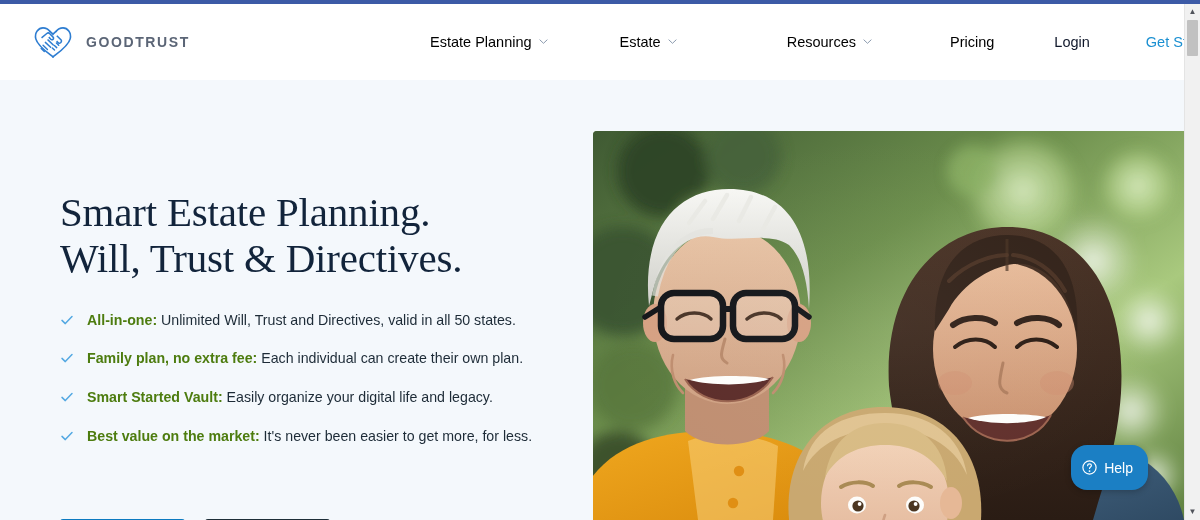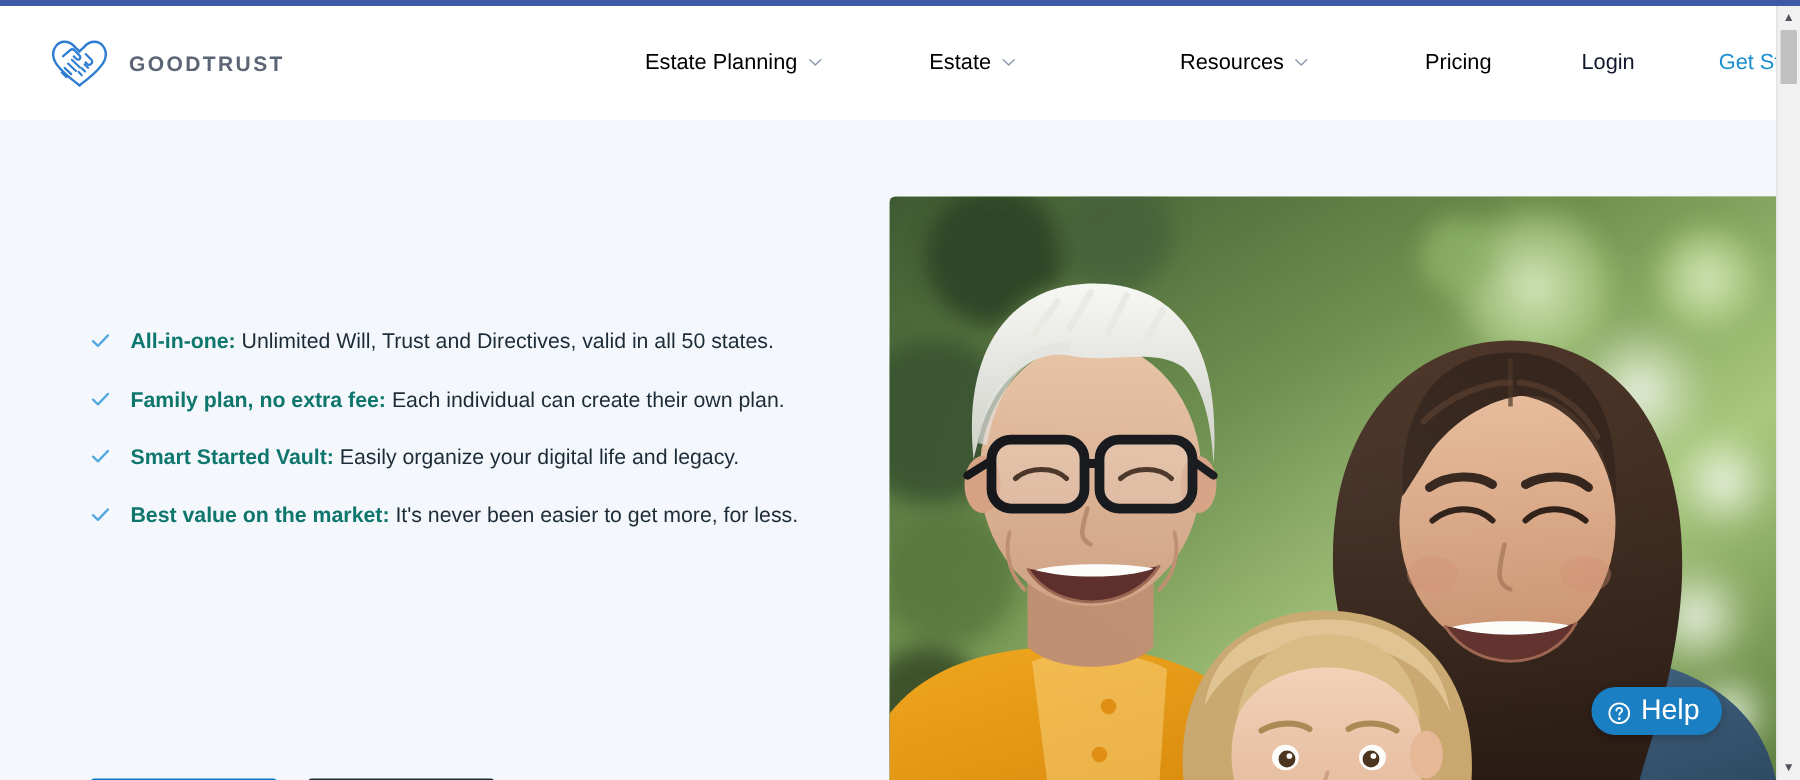--- a/index.html
+++ b/index.html
@@ -87,21 +87,21 @@
 
   ul.benefits { list-style:none; margin-top:28px; }
   ul.benefits li {
     position:relative; padding-left:27px; margin-bottom:17px;
     font-size:14.2px; line-height:1.52; color:#1d2b37;
   }
   ul.benefits li .check {
     position:absolute; left:0; top:2px; width:14px; height:14px;
     color:#53a8e2;
   }
-  ul.benefits li b { font-weight:700; color:#0f766e; }
+  ul.benefits li b { font-weight:700; color:#4d7c0f; }
 
   .hero-buttons {
     position:absolute; left:60px; top:439px;
     display:flex; gap:20px;
   }
   .btn {
     width:125px; height:44px; border:none; border-radius:3px;
     font-size:13.5px; font-weight:600; color:#ffffff;
     cursor:pointer; font-family:"Liberation Sans", sans-serif;
   }
@@ -113,24 +113,24 @@
     position:absolute; left:593px; top:51px;
     width:591px; height:389px;
     border-radius:4px 0 0 0; overflow:hidden;
     background:#6d8a4e;
   }
   .hero-photo svg { display:block; width:100%; height:100%; }
 
   
   .help-widget {
     position:absolute; right:36px; bottom:30px;
-    height:32px; padding:0 15px 0 11px;
+    height:45px; padding:0 15px 0 11px;
     background:#1b7fc4; border-radius:16px;
     display:flex; align-items:center; gap:7px;
-    color:#ffffff; font-size:19px; cursor:pointer;
+    color:#ffffff; font-size:14px; cursor:pointer;
     box-shadow:0 2px 6px rgba(0,0,0,0.22);
   }
   .help-widget .q { width:15px; height:15px; }
 </style>
 </head>
 <body>
 
 <div id="app">
 
   <div class="top-strip"></div>
@@ -194,20 +194,24 @@
         <div class="nav-item nav-getstarted">
           <span>Get Started</span>
         </div>
 
       </nav>
     </header>
 
     <section class="hero">
 
       <div class="hero-copy">
+        <h1 class="headline">
+          <span>Smart Estate Planning.</span><br>
+          <span>Will, Trust &amp; Directives.</span>
+        </h1>
 
         <ul class="benefits">
           <li>
             <span class="check">
               <svg viewBox="0 0 14 14">
                   <path d="M2 7.4L5.3 10.6 12 3.6" stroke="#53a8e2" stroke-width="1.5" fill="none" stroke-linecap="round" stroke-linejoin="round"></path>
                 </svg>
             </span>
             <b>All-in-one:</b><span> Unlimited Will, Trust and Directives, valid in all 50 states.</span>
           </li>

